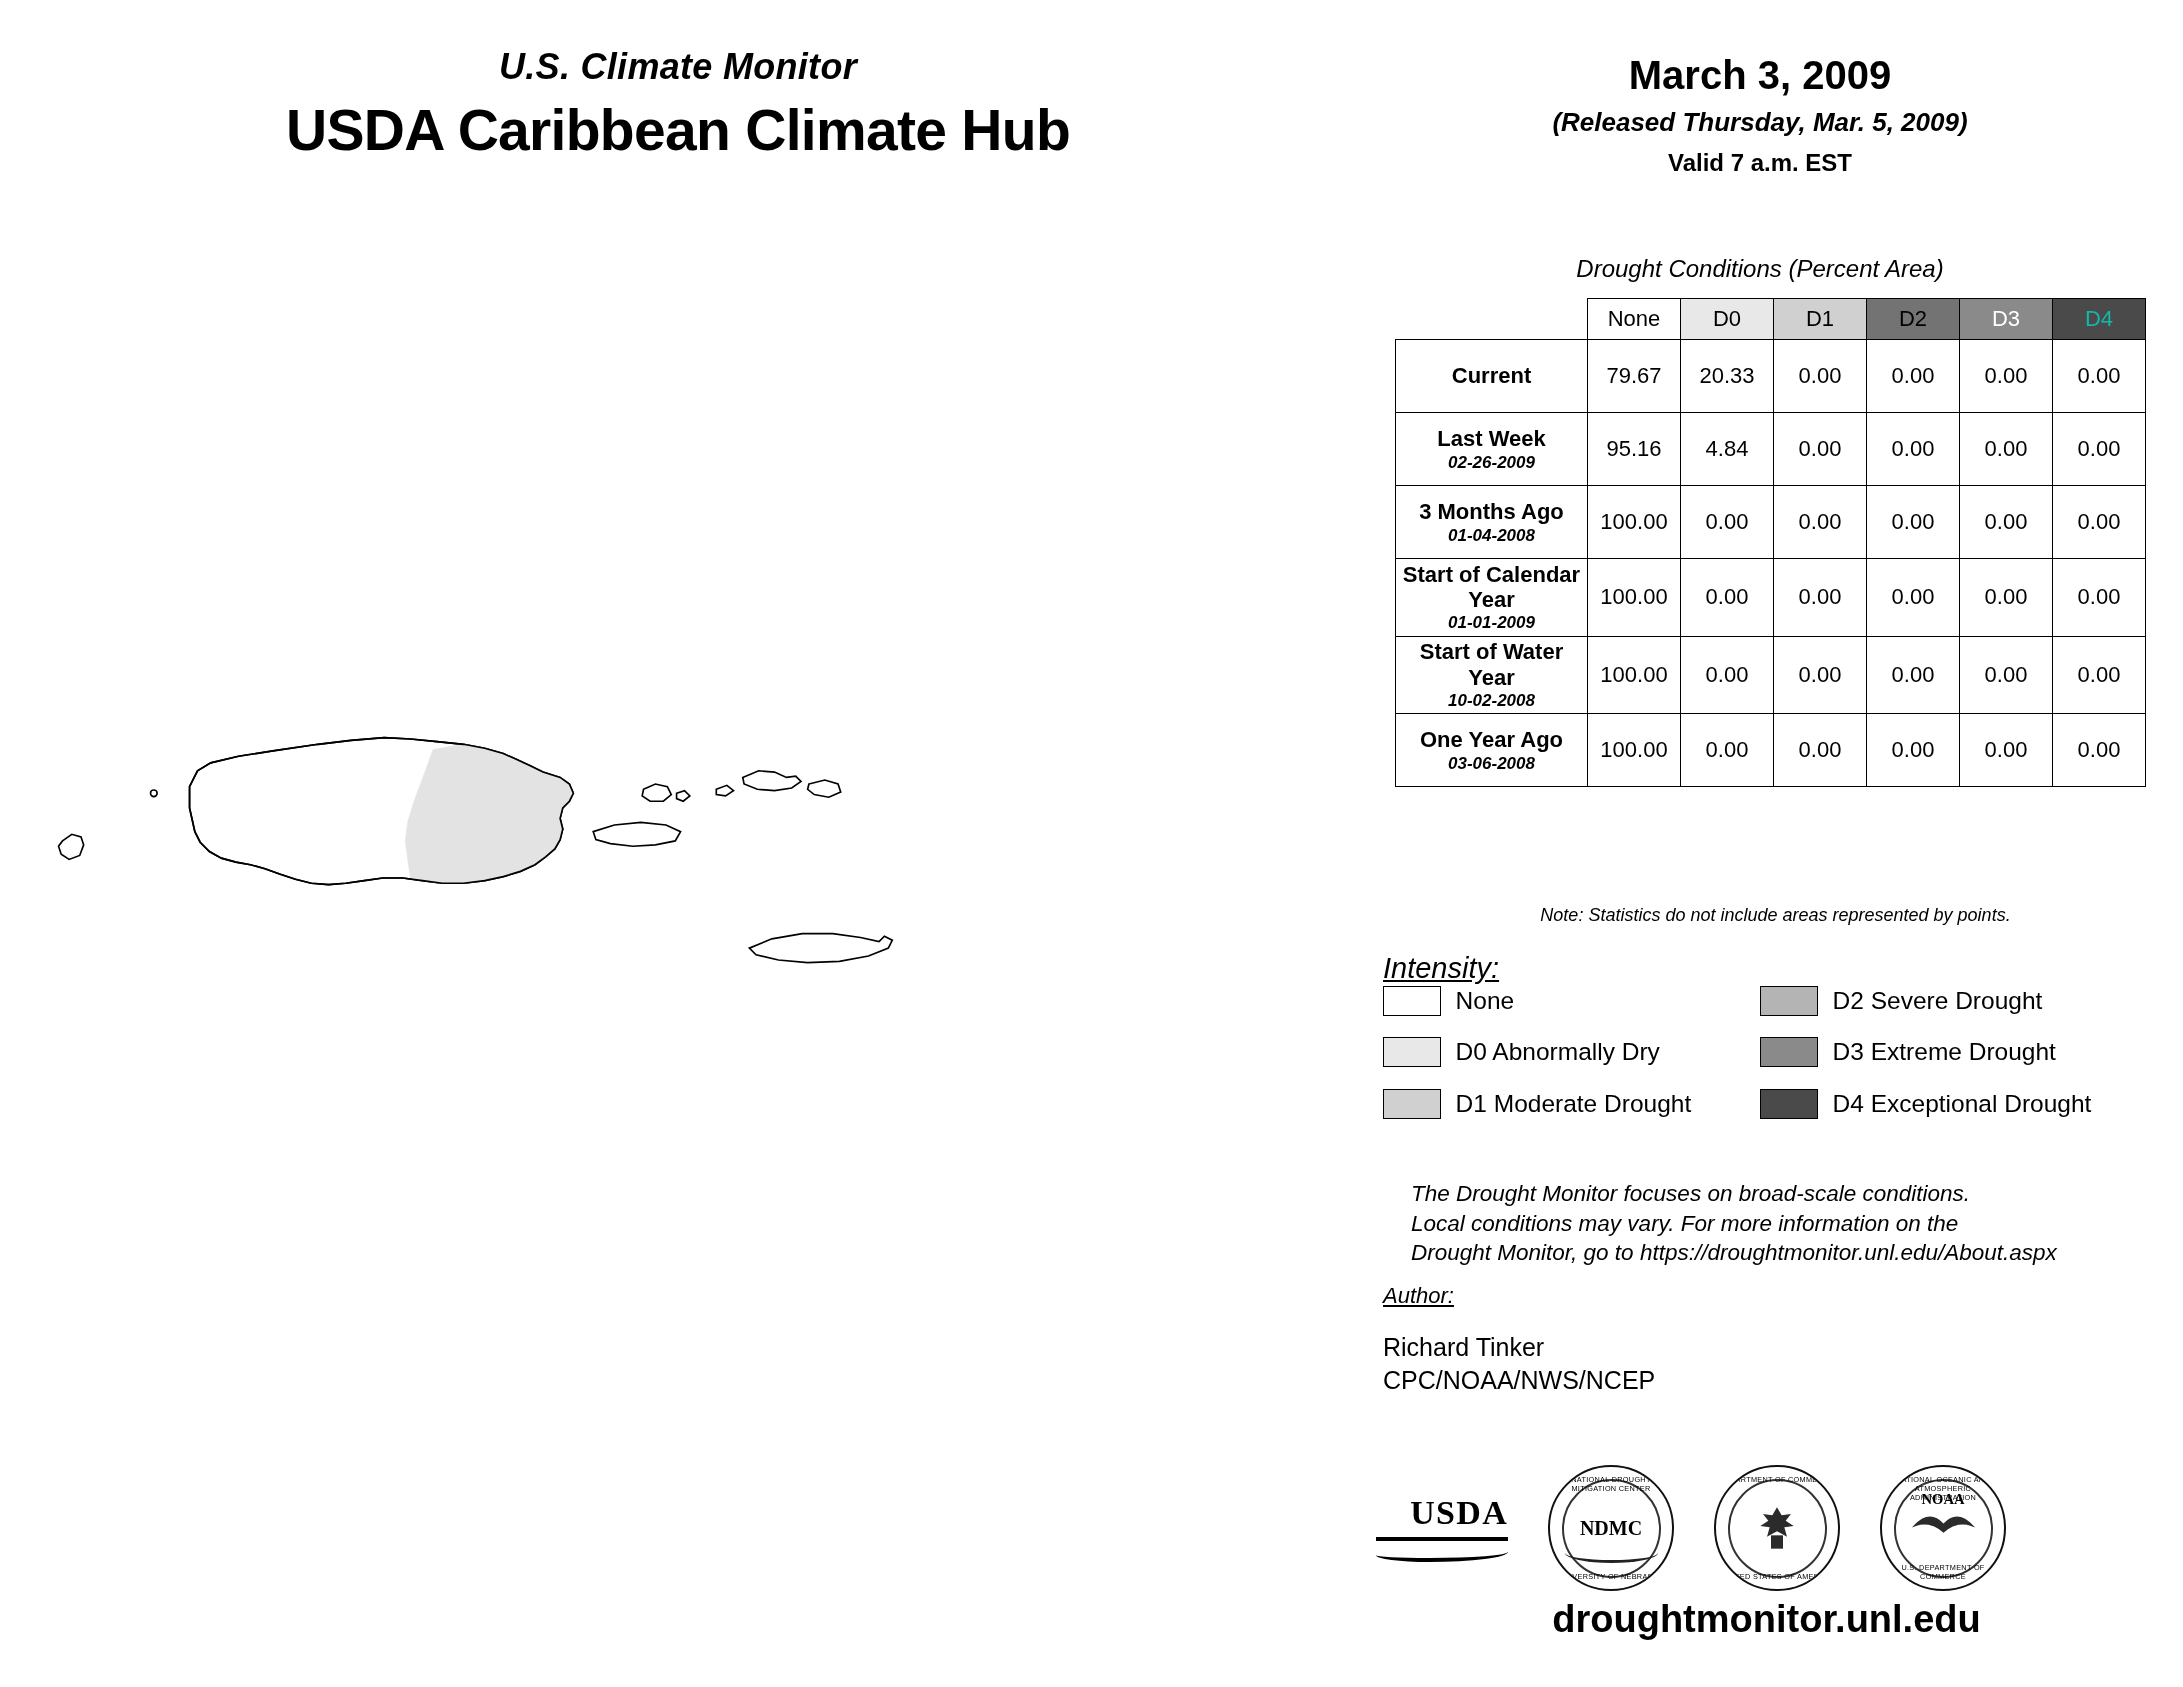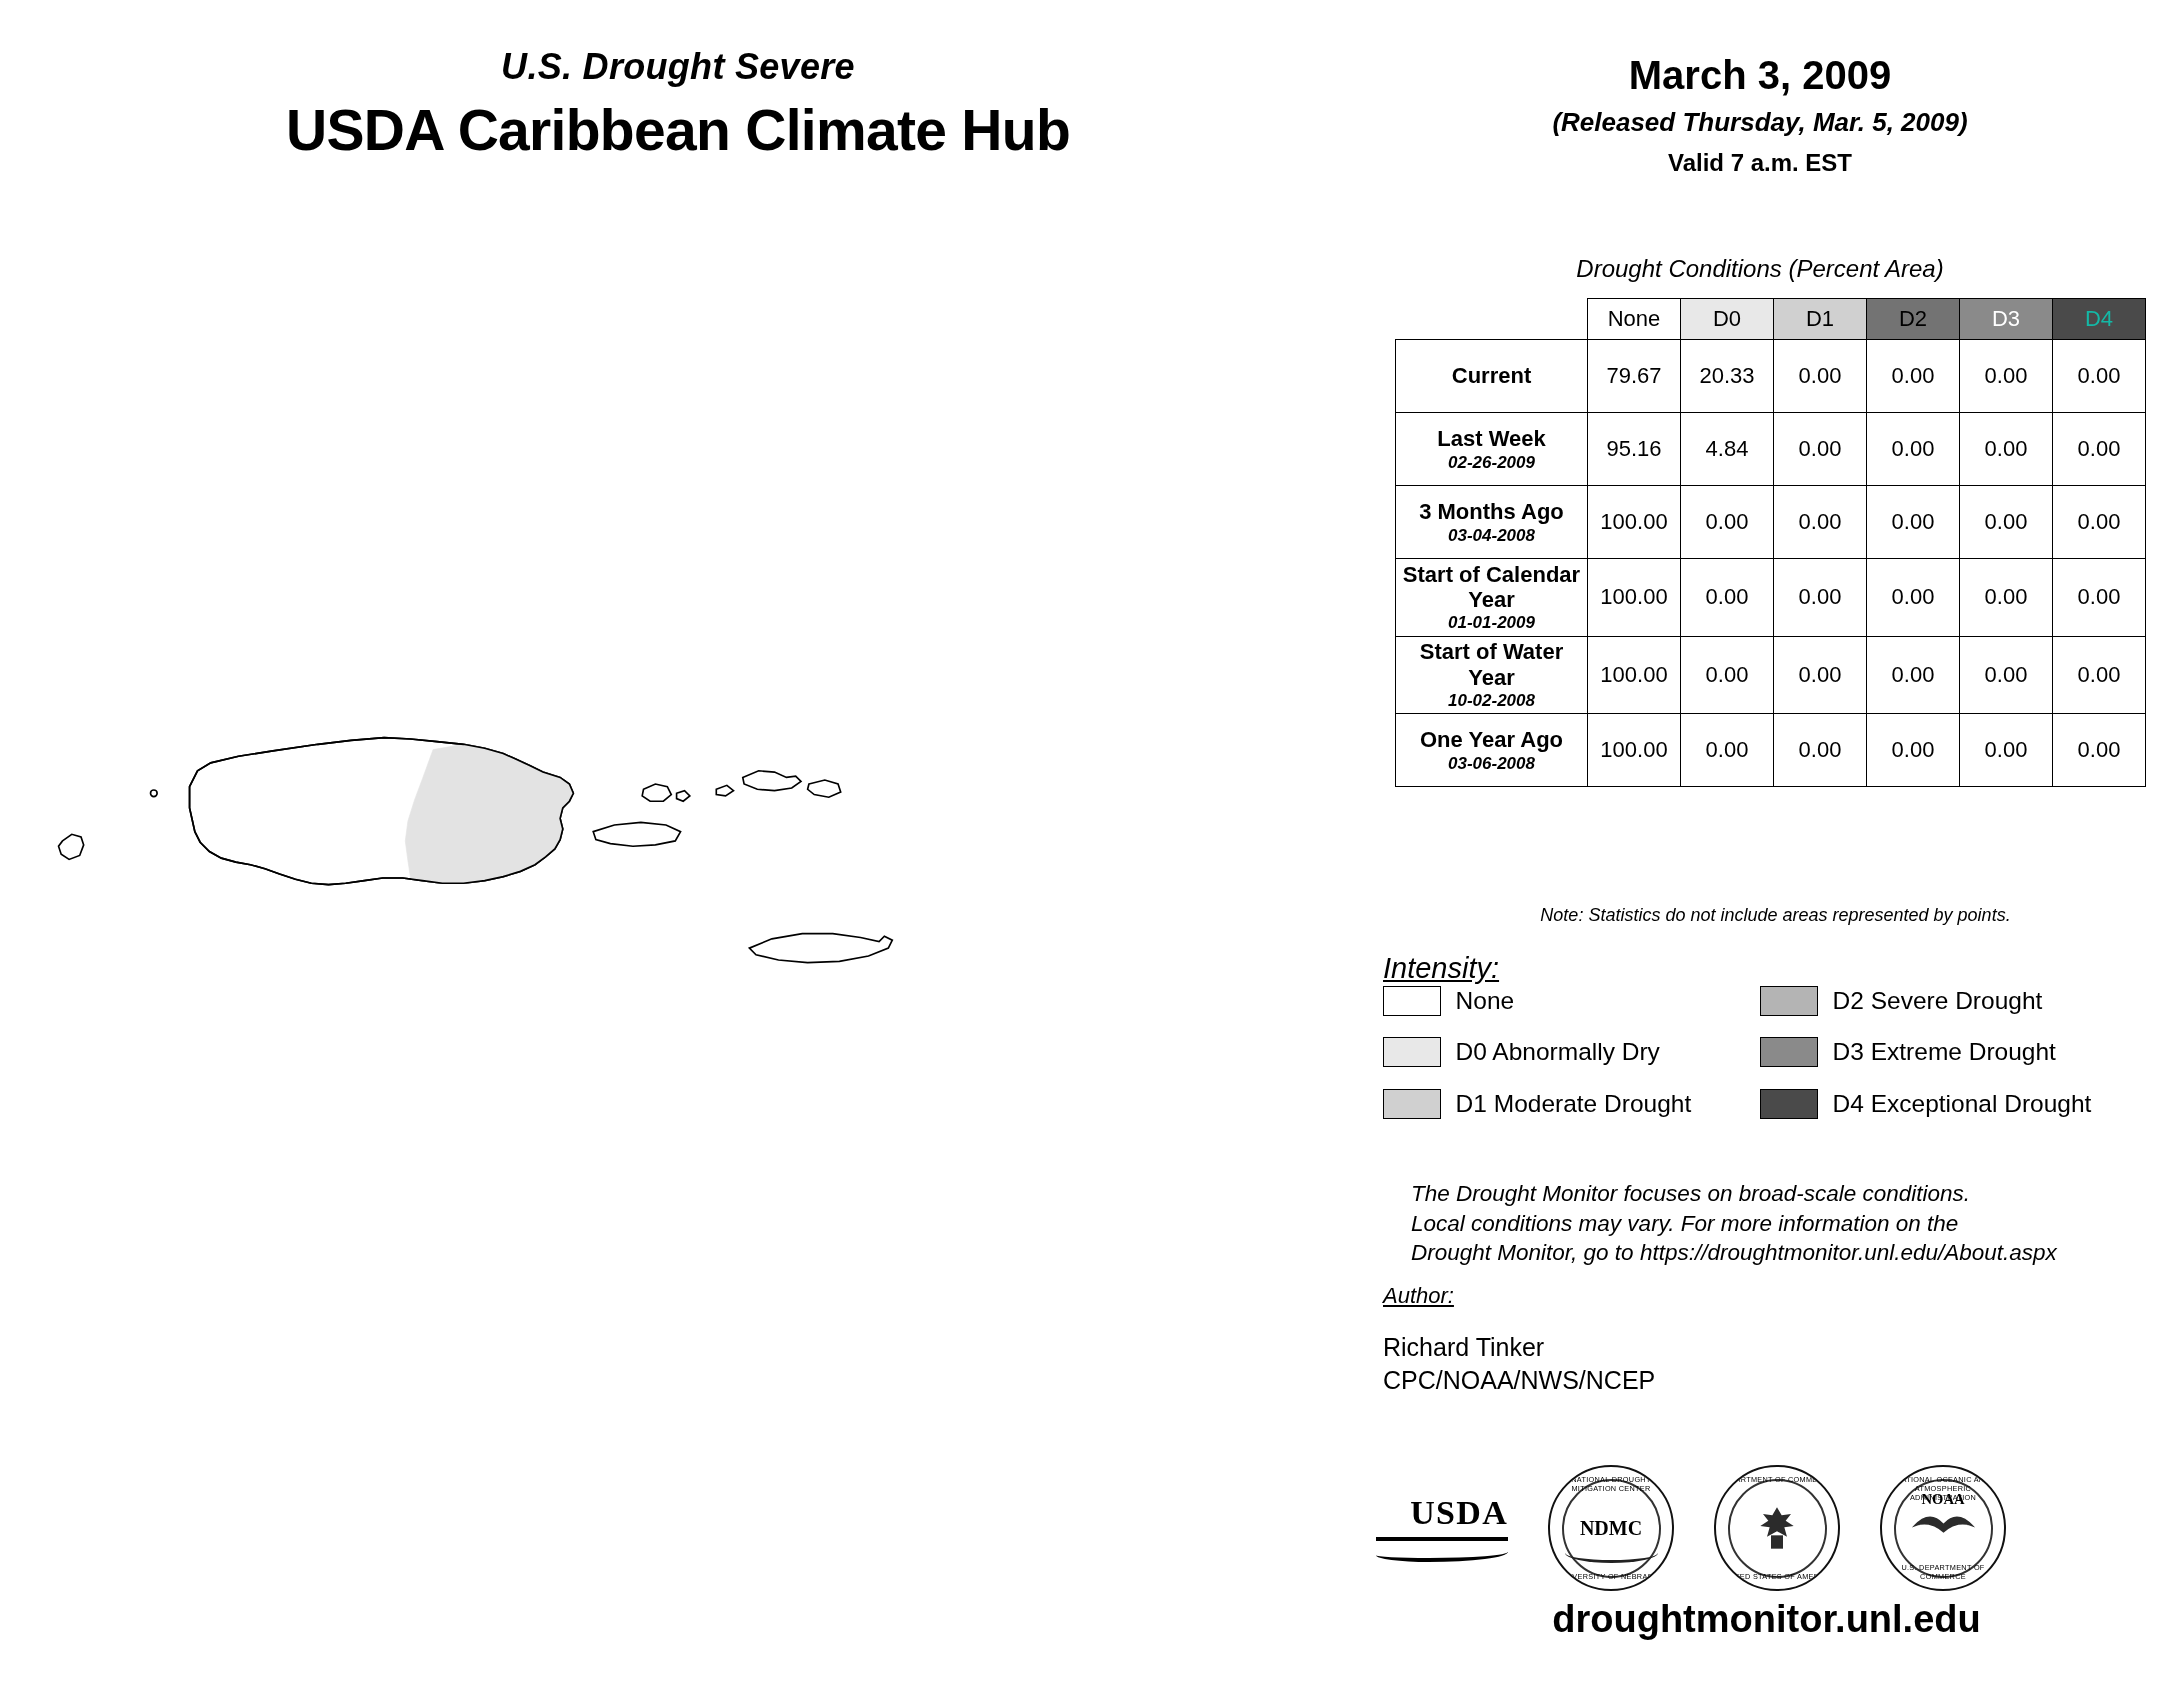--- a/index.html
+++ b/index.html
@@ -275,21 +275,21 @@
     top: 715px;
     width: 1297px;
     height: 543px;
   }
   #map-svg { display: block; }
 </style>
 </head>
 <body>
 
 <div id="header-left">
-  <div id="subtitle-dm">U.S. Drought Severe</div>
+  <div id="subtitle-dm">U.S. Climate Monitor</div>
   <div id="main-title">USDA Caribbean Climate Hub</div>
 </div>
 
 <div id="header-right">
   <div id="date-title">March 3, 2009</div>
   <div id="released-line">(Released Thursday, Mar. 5, 2009)</div>
   <div id="valid-line">Valid 7 a.m. EST</div>
 </div>
 
 <div id="table-caption">Drought Conditions (Percent Area)</div>
@@ -324,21 +324,21 @@
       <td>95.16</td>
       <td>4.84</td>
       <td>0.00</td>
       <td>0.00</td>
       <td>0.00</td>
       <td>0.00</td>
     </tr>
     <tr>
       <td class="rowlabel">
         <span>3 Months Ago</span>
-        <span class="sub">03-04-2008</span>
+        <span class="sub">01-04-2008</span>
       </td>
       <td>100.00</td>
       <td>0.00</td>
       <td>0.00</td>
       <td>0.00</td>
       <td>0.00</td>
       <td>0.00</td>
     </tr>
     <tr>
       <td class="rowlabel">

